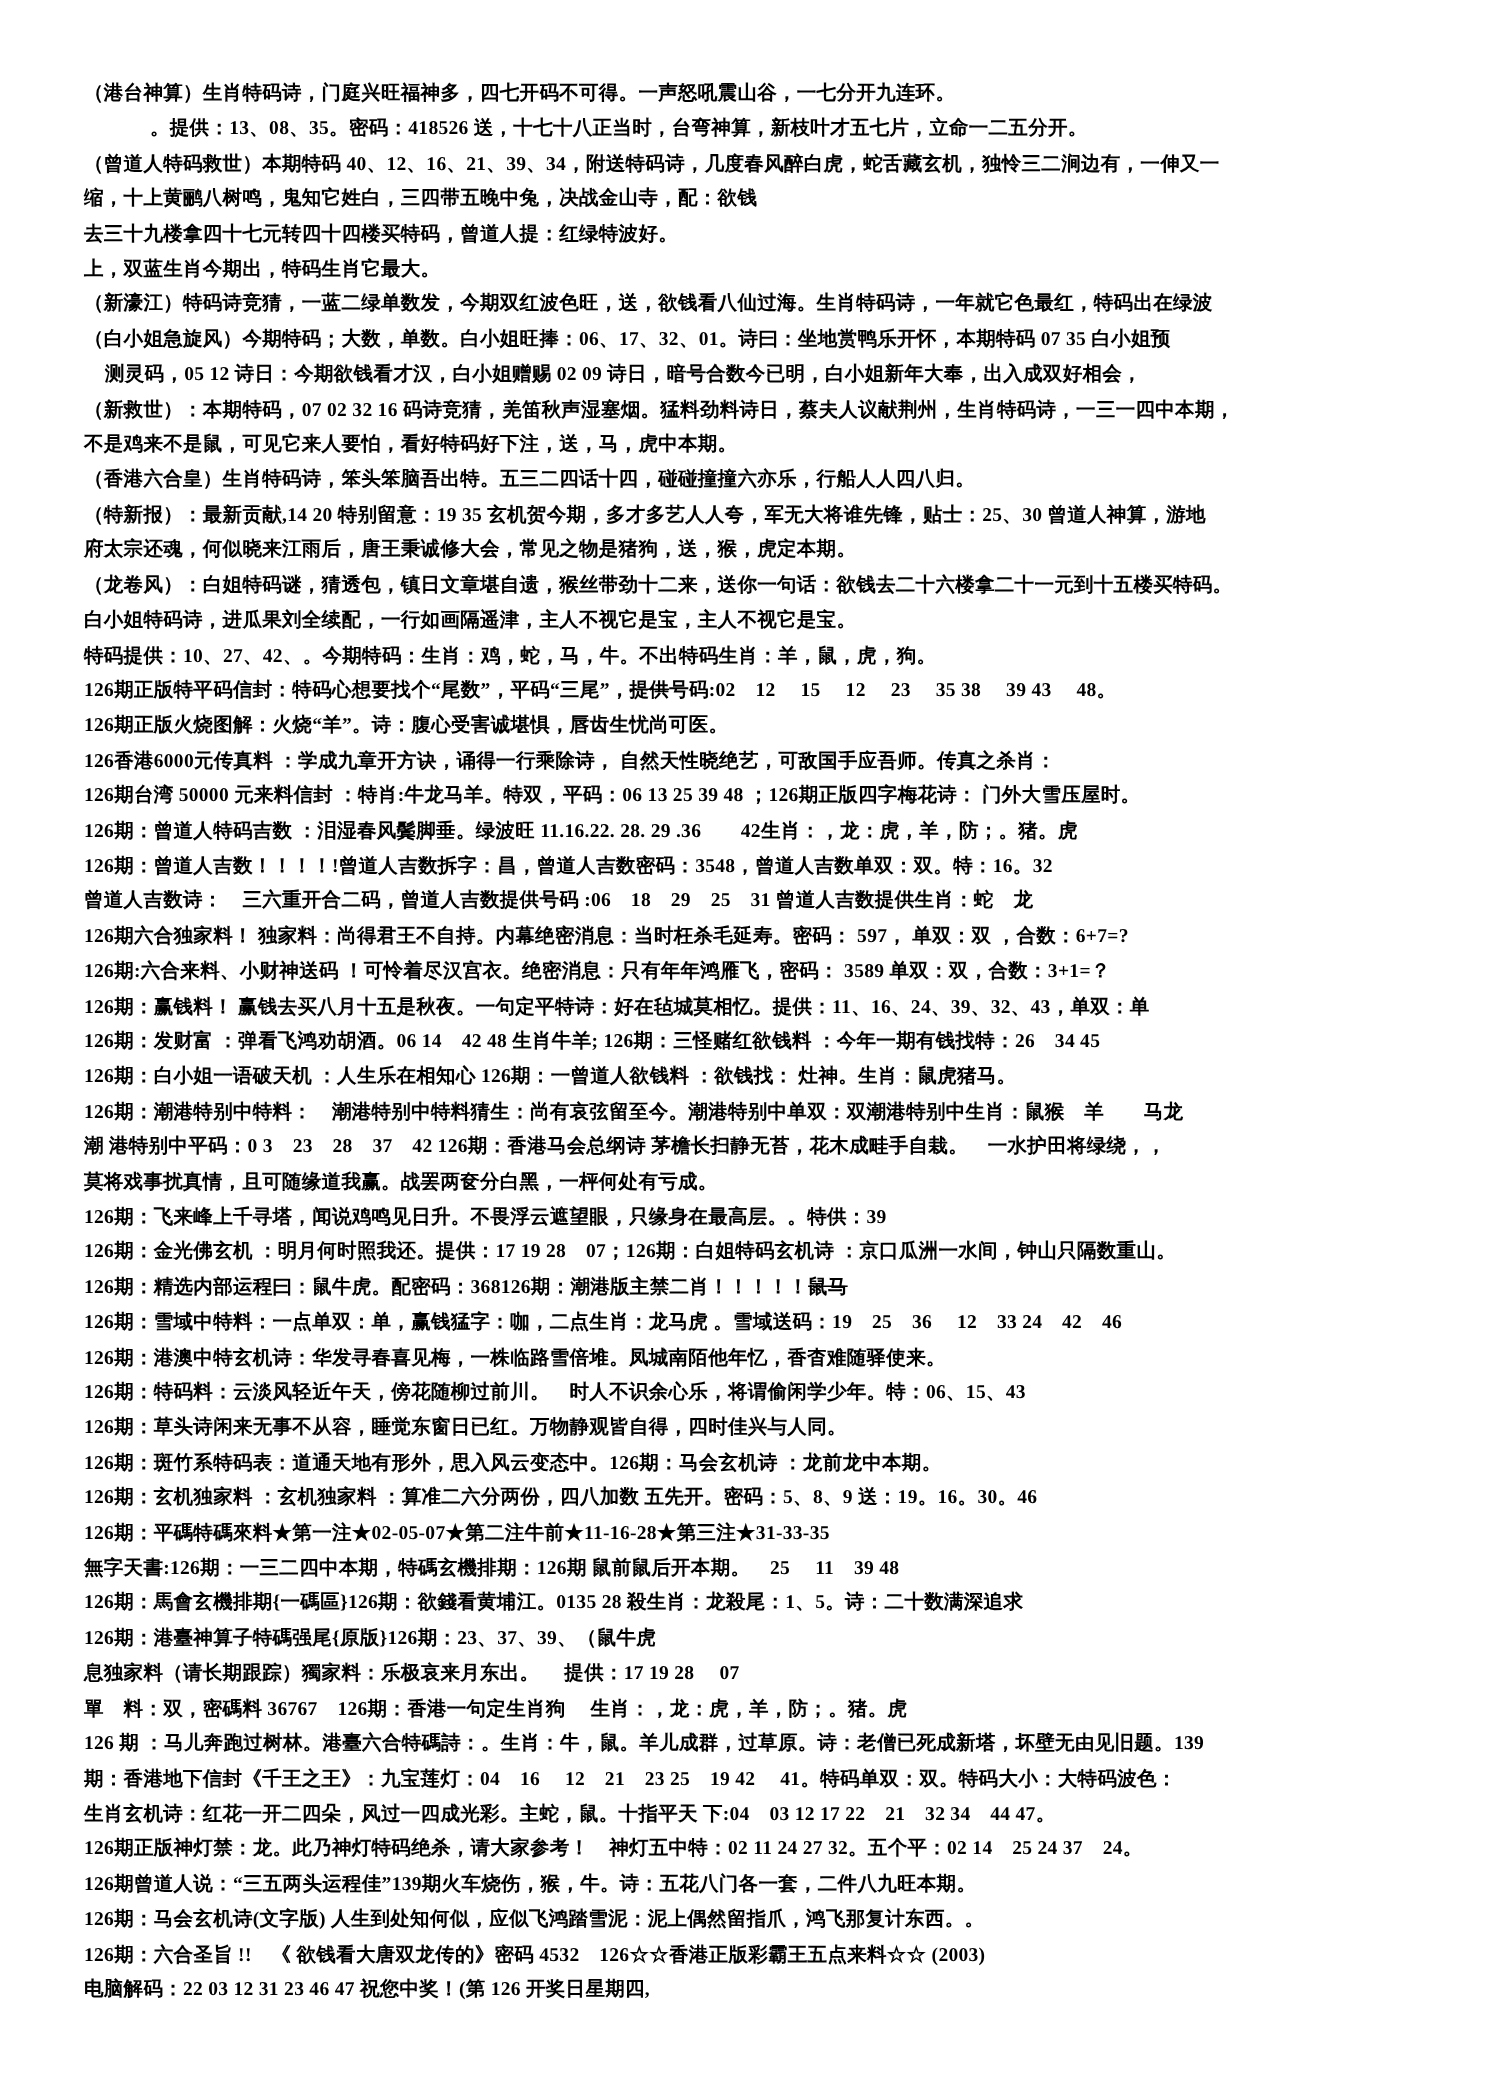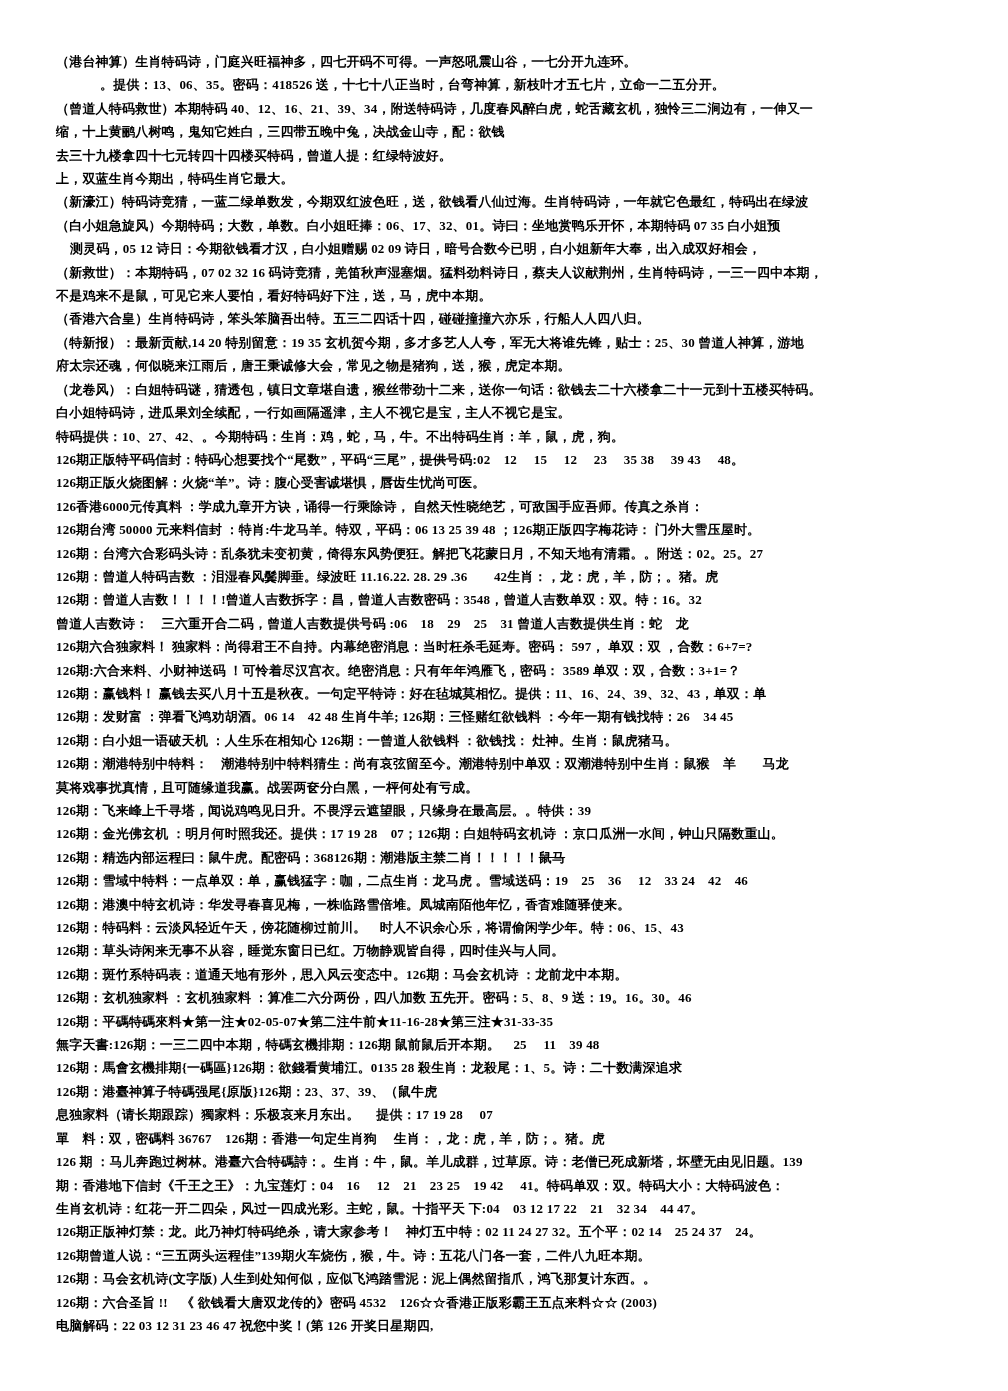--- a/index.html
+++ b/index.html
@@ -27,50 +27,50 @@
   .strike {
     text-decoration: line-through;
   }
 </style>
 </head>
 <body>
 
 <div class="page">
   <div>
       <div class="line"><span>（港台神算）生肖特码诗，门庭兴旺福神多，四七开码不可得。一声怒吼震山谷，一七分开九连环。</span></div>
-      <div class="line" style="padding-left: 44px;"><span>。提供：13、06、35。密码：418526 送，十七十八正当时，台弯神算，新枝叶才五七片，立命一二五分开。</span></div>
+      <div class="line" style="padding-left: 44px;"><span>。提供：13、08、35。密码：418526 送，十七十八正当时，台弯神算，新枝叶才五七片，立命一二五分开。</span></div>
       <div class="line"><span>（曾道人特码救世）本期特码 40、12、16、21、39、34，附送特码诗，几度春风醉白虎，蛇舌藏玄机，独怜三二涧边有，一伸又一</span></div>
       <div class="line"><span>缩，十上黄鹂八树鸣，鬼知它姓白，三四带五晚中兔，决战金山寺，配：欲钱</span></div>
       <div class="line"><span>去三十九楼拿四十七元转四十四楼买特码，曾道人提：红绿特波好。</span></div>
       <div class="line"><span>上，双蓝生肖今期出，特码生肖它最大。</span></div>
       <div class="line"><span>（新濠江）特码诗竞猜，一蓝二绿单数发，今期双红波色旺，送，欲钱看八仙过海。生肖特码诗，一年就它色最红，特码出在绿波</span></div>
       <div class="line"><span>（白小姐急旋风）今期特码；大数，单数。白小姐旺捧：06、17、32、01。诗曰：坐地赏鸭乐开怀，本期特码 07 35 白小姐预</span></div>
       <div class="line" style="padding-left: 14px;"><span>测灵码，05 12 诗日：今期欲钱看才汉，白小姐赠赐  02 09 诗日，暗号合数今已明，白小姐新年大奉，出入成双好相会，</span></div>
       <div class="line"><span>（新救世）：本期特码，07 02 32 16 码诗竞猜，羌笛秋声湿塞烟。猛料劲料诗日，蔡夫人议献荆州，生肖特码诗，一三一四中本期，</span></div>
       <div class="line"><span>不是鸡来不是鼠，可见它来人要怕，看好特码好下注，送，马，虎中本期。</span></div>
       <div class="line"><span>（香港六合皇）生肖特码诗，笨头笨脑吾出特。五三二四话十四，碰碰撞撞六亦乐，行船人人四八归。</span></div>
       <div class="line"><span>（特新报）：最新贡献,14 20 特别留意：19 35 玄机贺今期，多才多艺人人夸，军无大将谁先锋，贴士：25、30 曾道人神算，游地</span></div>
       <div class="line"><span>府太宗还魂，何似晓来江雨后，唐王秉诚修大会，常见之物是猪狗，送，猴，虎定本期。</span></div>
       <div class="line"><span>（龙卷风）：白姐特码谜，猜透包，镇日文章堪自遗，猴丝带劲十二来，送你一句话：欲钱去二十六楼拿二十一元到十五楼买特码。</span></div>
       <div class="line"><span>白小姐特码诗，进瓜果刘全续配，一行如画隔遥津，主人不视它是宝，主人不视它是宝。</span></div>
       <div class="line"><span>特码提供：10、27、42、。今期特码：生肖：鸡，蛇，马，牛。不出特码生肖：羊，鼠，虎，狗。</span></div>
       <div class="line"><span>126期正版特平码信封：特码心想要找个“尾数”，平码“三尾”，</span><span class="strike">提供</span><span>号码:02　12　 15　 12　 23　 35 38　 39 43　 48。</span></div>
       <div class="line"><span>126期正版火烧图解：火烧“羊”。诗：腹心受害诚堪惧，唇齿生忧尚可医。</span></div>
       <div class="line"><span>126香港6000元传真料 ：学成九章开方诀，诵得一行乘除诗，  自然天性晓绝艺，可敌国手应吾师。传真之杀肖：</span></div>
       <div class="line"><span>126期台湾 50000 元来料信封 ：特肖:牛龙马羊。特双，平码：06 13 25 39 48  ；126期正版四字梅花诗： 门外大雪压屋时。</span></div>
-      <div class="line"><span>126期：台湾六合彩码头诗：乱条犹未变初黄，倚得东风势便狂。解把飞花蒙日月，不知天地有清霜。。附送：02。25。27</span></div>
       <div class="line"><span>126期：曾道人特码吉数 ：泪湿春风鬓脚垂。绿波旺 11.16.22.  28.  29  .36　　42生肖：，龙：虎，羊，防；。猪。虎</span></div>
       <div class="line"><span>126期：曾道人吉数！！！！!曾道人吉数拆字：昌，曾道人吉数密码：3548，曾道人吉数单双：双。特：16。32</span></div>
       <div class="line"><span>曾道人吉数诗：　三六重开合二码，曾道人吉数提供号码 :06　18　29　25　31 曾道人吉数提供生肖：蛇　龙</span></div>
       <div class="line"><span>126期六合独家料！  独家料：尚得君王不自持。内幕绝密消息：当时枉杀毛延寿。密码：  597，  单双：双 ，合数：6+7=?</span></div>
       <div class="line"><span>126期:六合来料、小财神送码  ！可怜着尽汉宫衣。绝密消息：只有年年鸿雁飞，密码：  3589 单双：双，合数：3+1=？</span></div>
       <div class="line"><span>126期：赢钱料！  赢钱去买八月十五是秋夜。一句定平特诗：好在毡城莫相忆。提供：11、16、24、39、32、43，单双：单</span></div>
       <div class="line"><span>126期：发财富  ：弹看飞鸿劝胡酒。06 14　42 48 生肖牛羊; 126期：三怪赌红欲钱料 ：今年一期有钱找特：26　34 45</span></div>
       <div class="line"><span>126期：白小姐一语破天机 ：人生乐在相知心 126期：一曾道人欲钱料 ：欲钱找：  灶神。生肖：鼠虎猪马。</span></div>
       <div class="line"><span>126期：潮港特别中特料：　潮港特别中特料猜生：尚有哀弦留至今。潮港特别中单双：双潮港特别中生肖：鼠猴　羊　　马龙</span></div>
+      <div class="line"><span>潮 港特别中平码：0 3　23　28　37　42 126期：香港马会总纲诗 茅檐长扫静无苔，花木成畦手自栽。　一水护田将绿绕，，</span></div>
       <div class="line"><span>莫将戏事扰真情，且可随缘道我赢。战罢两奁分白黑，一枰何处有亏成。</span></div>
       <div class="line"><span>126期：飞来峰上千寻塔，闻说鸡鸣见日升。不畏浮云遮望眼，只缘身在最高层。。特供：39</span></div>
       <div class="line"><span>126期：金光佛玄机 ：明月何时照我还。提供：17 19 28　07；126期：白姐特码玄机诗 ：京口瓜洲一水间，钟山只隔数重山。</span></div>
       <div class="line"><span>126期：精选内部运程曰：鼠牛虎。配密码：368126期：潮港版主禁二肖！！！！！</span><span class="strike">鼠马</span></div>
       <div class="line"><span>126期：雪域中特料：一点单双：单，赢钱猛字：咖，二点生肖：龙马虎 。雪域送码：19　25　36　 12　33 24　42　46</span></div>
       <div class="line"><span>126期：港澳中特玄机诗：华发寻春喜见梅，一株临路雪倍堆。凤城南陌他年忆，香杳难随驿使来。</span></div>
       <div class="line"><span>126期：特码料：云淡风轻近午天，傍花随柳过前川。　时人不识余心乐，将谓偷闲学少年。特：06、15、43</span></div>
       <div class="line"><span>126期：草头诗闲来无事不从容，睡觉东窗日已红。万物静观皆自得，四时佳兴与人同。</span></div>
       <div class="line"><span>126期：斑竹系特码表：道通天地有形外，思入风云变态中。126期：马会玄机诗 ：龙前龙中本期。</span></div>
       <div class="line"><span>126期：玄机独家料 ：玄机独家料 ：算准二六分两份，四八加数 五先开。密码：5、8、9 送：19。16。30。46</span></div>

